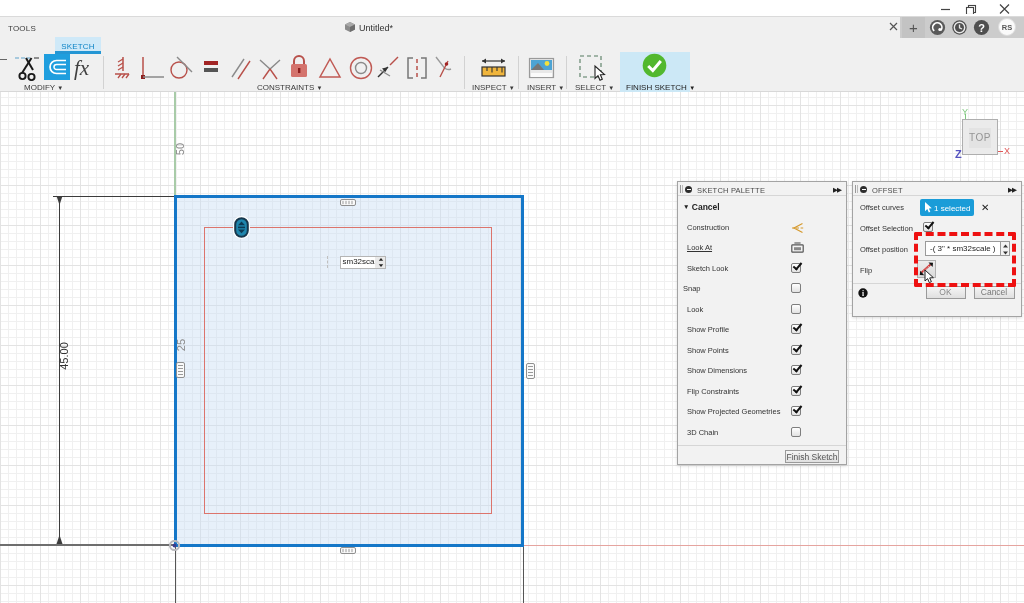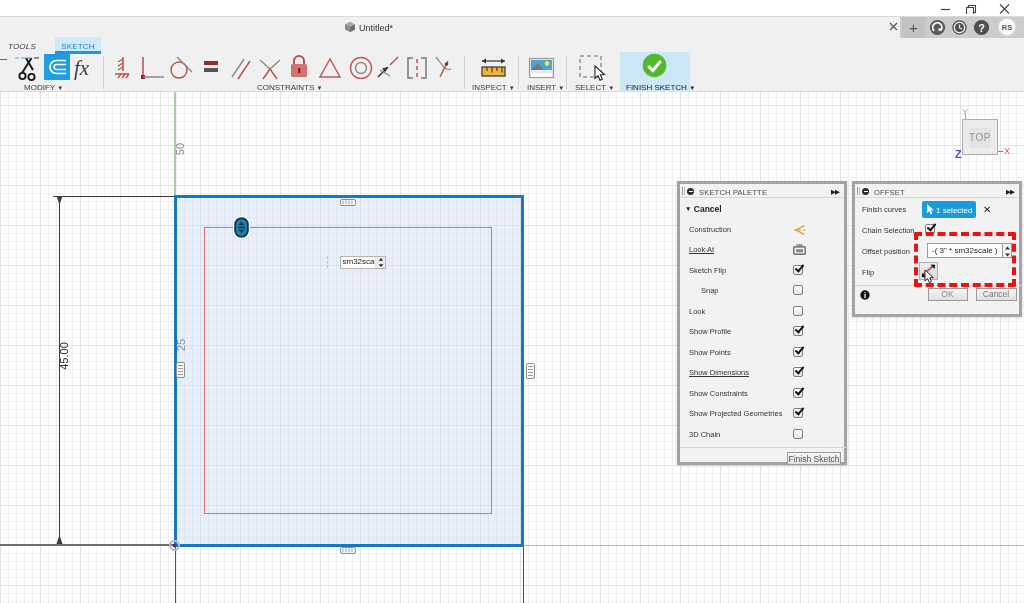--- a/index.html
+++ b/index.html
@@ -19,21 +19,21 @@
     background-color:#fff;
     background-image:
       linear-gradient(to right, #e3e3e3 1px, transparent 1px),
       linear-gradient(to bottom, #e3e3e3 1px, transparent 1px),
       linear-gradient(to right, #f0f0f0 1px, transparent 1px),
       linear-gradient(to bottom, #f0f0f0 1px, transparent 1px);
     background-size: 40px 40px, 40px 40px, 8px 8px, 8px 8px;
     background-position: 0px 13px, 0px 13px, 0px 5px, 0px 5px;
   }
   
-  .panel { position:absolute; background:#f2f2f2; border:3px solid #a3a3a3; box-shadow:0 1px 3px rgba(0,0,0,0.15); }
+  .panel { position:absolute; background:#f2f2f2; border:1px solid #a3a3a3; box-shadow:0 1px 3px rgba(0,0,0,0.15); }
   .phead { position:relative; height:14px; border-bottom:1px solid #d6d6d6; }
   .phead .dot { position:absolute; left:7px; top:4px; width:7px; height:7px; background:#2d2d2d; border-radius:50%; } .phead .dot::after { content:""; position:absolute; left:1.5px; top:3px; width:4px; height:1px; background:#fff; }
   .phead .ttl { position:absolute; left:19px; top:4px; font-size:7.5px; color:#4a4a4a; letter-spacing:0.2px; }
   .phead .dd { position:absolute; right:5px; top:4px; font-size:6.5px; color:#222; letter-spacing:-1px; }
   .phead .grip { position:absolute; left:2px; top:3px; width:3px; height:8px; border-left:1px solid #999; border-right:1px solid #bbb; }
   .cb { position:absolute; width:10px; height:10px; border:1px solid #7e7e7e; border-radius:2px; background:linear-gradient(#ffffff,#e2e2e2); }
   .cb.on::after { content:""; position:absolute; left:2.5px; top:-3px; width:3px; height:7px; border-right:2px solid #111; border-bottom:2px solid #111; transform:rotate(40deg); }
   .rowlab { position:absolute; font-size:7.5px; color:#333; white-space:nowrap; }
   .btn { position:absolute; background:linear-gradient(#f5f5f5,#e0e0e0); border:1px solid #9a9a9a; font-size:8.5px; color:#444; text-align:center; white-space:nowrap; }
 </style>
@@ -128,58 +128,58 @@
   <svg class="abs" style="left:113px; top:40px;" width="13" height="12">
     <path d="M11.5,1.5 L3,6 L11.5,10.5" stroke="#d6992c" stroke-width="1.2" fill="none"></path>
     <path d="M1,6 h2.4 M5,6 h3 M9.6,6 h2.6" stroke="#d6992c" stroke-width="1.2"></path>
   </svg>
   <div class="rowlab" style="left:9px; top:61px;text-decoration:underline;">Look At</div>
   <svg class="abs" style="left:113px; top:60px;" width="13" height="11">
     <rect x="0.8" y="2.8" width="11.4" height="7.4" rx="0.8" fill="none" stroke="#555" stroke-width="1.2"></rect>
     <rect x="3" y="5.2" width="7" height="3" fill="#888"></rect>
     <path d="M3.4,1 h6.2" stroke="#555" stroke-width="1.1"></path>
   </svg>
-  <div class="rowlab" style="left:9px; top:82px;">Sketch Flip</div>
+  <div class="rowlab" style="left:9px; top:82px;">Sketch Look</div>
   <div class="cb on" style="left:113px; top:81px;"></div>
-  <div class="rowlab" style="left:21px; top:102px;">Snap</div>
+  <div class="rowlab" style="left:5px; top:102px;">Snap</div>
   <div class="cb" style="left:113px; top:101px;"></div>
   <div class="rowlab" style="left:9px; top:123px;">Look</div>
   <div class="cb" style="left:113px; top:122px;"></div>
   <div class="rowlab" style="left:9px; top:143px;">Show Profile</div>
   <div class="cb on" style="left:113px; top:142px;"></div>
   <div class="rowlab" style="left:9px; top:164px;">Show Points</div>
   <div class="cb on" style="left:113px; top:163px;"></div>
-  <div class="rowlab" style="left:9px; top:184px;text-decoration:underline;">Show Dimensions</div>
+  <div class="rowlab" style="left:9px; top:184px;">Show Dimensions</div>
   <div class="cb on" style="left:113px; top:183px;"></div>
-  <div class="rowlab" style="left:9px; top:205px;">Show Constraints</div>
+  <div class="rowlab" style="left:9px; top:205px;">Flip Constraints</div>
   <div class="cb on" style="left:113px; top:204px;"></div>
   <div class="rowlab" style="left:9px; top:225px;">Show Projected Geometries</div>
   <div class="cb on" style="left:113px; top:224px;"></div>
   <div class="rowlab" style="left:9px; top:246px;">3D Chain</div>
   <div class="cb" style="left:113px; top:245px;"></div>
   <div class="abs" style="left:0px; top:263px; width:168px; height:1px; background:#d6d6d6;"></div>
   <div class="btn" style="left:107px; top:268px; width:54px; height:13px; line-height:12px; color:#555;">Finish Sketch</div>
 </div>
 
 <div class="panel" style="left:852px; top:181px; width:170px; height:136px;">
   <div class="phead">
     <div class="grip"></div>
       <div class="dot"></div>
     <div class="ttl">OFFSET</div>
     <div class="dd">▶▶</div>
   </div>
-  <div class="rowlab" style="left:7px; top:21px;">Finish curves</div>
+  <div class="rowlab" style="left:7px; top:21px;">Offset curves</div>
   <div class="abs" style="left:67px; top:17px; width:54px; height:17px; background:#1a9cd8; border-radius:2px;padding-left:20px;">
     <svg class="abs" style="left:4px; top:3px;" width="9" height="11">
         <path d="M1,0 L1,9.2 L3.3,7.1 L4.8,10.4 L6.3,9.7 L4.9,6.5 L7.8,6.3 Z" fill="#fff"></path>
       </svg>
     <div class="abs" style="left:14px; top:4.5px; font-size:8px; color:#fff; white-space:nowrap;">1 selected</div>
   </div>
   <div class="abs" style="left:128px; top:20px; font-size:10px; color:#222;">✕</div>
-  <div class="rowlab" style="left:7px; top:42px;">Chain Selection</div>
+  <div class="rowlab" style="left:7px; top:42px;">Offset Selection</div>
   <div class="cb on" style="left:70px; top:40px;"></div>
   <div class="rowlab" style="left:7px; top:63px;">Offset position</div>
   <div class="abs" style="left:72px; top:59px; width:76px; height:15px; background:#fff; border:1px solid #9a9a9a; font-size:8px; color:#222; line-height:14px; padding-left:4px; white-space:nowrap;">-( 3" * sm32scale )</div>
   <div class="abs" style="left:148px; top:59px; width:9px; height:15px; background:#f2f2f2; border:1px solid #9a9a9a; border-left:none;">
     <svg width="9" height="15">
         <path d="M4.5,2.5 L7,5.5 L2,5.5 Z" fill="#333"></path>
         <path d="M4.5,12.5 L7,9.5 L2,9.5 Z" fill="#333"></path>
       </svg>
   </div>
   <div class="rowlab" style="left:7px; top:84px;text-align:center;">Flip</div>
@@ -232,21 +232,21 @@
   <circle cx="8.5" cy="8.5" r="7.2" fill="#4f4f4f"></circle>
   <circle cx="8.5" cy="8.5" r="5.2" fill="none" stroke="#e8e8e8" stroke-width="1.4"></circle>
   <path d="M8.5,5.5 L8.5,8.8 L11,10" stroke="#e8e8e8" stroke-width="1.3" fill="none"></path>
 </svg>
 <svg class="abs" style="left:973px; top:19px;" width="17" height="17">
   <circle cx="8.5" cy="8.5" r="7.6" fill="#4f4f4f"></circle>
   <text x="8.5" y="12.5" text-anchor="middle" font-size="11" font-weight="bold" fill="#fff" font-family="Liberation Sans, sans-serif">?</text>
 </svg>
 <div class="abs" style="left:998px; top:18px; width:18px; height:18px; border-radius:50%; background:#fafafa; border:1px solid #dcdcdc; font-size:7.5px; color:#555; text-align:center; line-height:17px; font-weight:bold;">RS</div>
 
-<div class="abs" style="left:8px; top:42px; font-size:8px; color:#3c3c3c; letter-spacing:0.2px;font-style:italic;">TOOLS</div>
+<div class="abs" style="left:8px; top:24px; font-size:8px; color:#3c3c3c; letter-spacing:0.2px;">TOOLS</div>
 <div class="abs" style="left:55px; top:37px; width:46px; height:15px; background:#cfe9f8;"></div>
 <div class="abs" style="left:55px; top:51px; width:46px; height:3px; background:#2496d4;"></div>
 <div class="abs" style="left:55px; top:42px; width:46px; text-align:center; font-size:8px; color:#0e84c6; letter-spacing:0.2px;">SKETCH</div>
 
 <div class="abs" style="left:0px; top:58.5px; width:7px; height:1.5px; background:#666;"></div>
 <svg class="abs" style="left:14px; top:54px;" width="26" height="27">
   <path d="M1,4 h4 M7,4 h4 M13,4 h3" stroke="#8fbcd6" stroke-width="1.6"></path>
   <path d="M20,4 h5" stroke="#777" stroke-width="1.6"></path>
   <path d="M8,19 L17.5,4" stroke="#1a1a1a" stroke-width="2"></path>
   <path d="M12,4 L19,16" stroke="#1a1a1a" stroke-width="2"></path>

